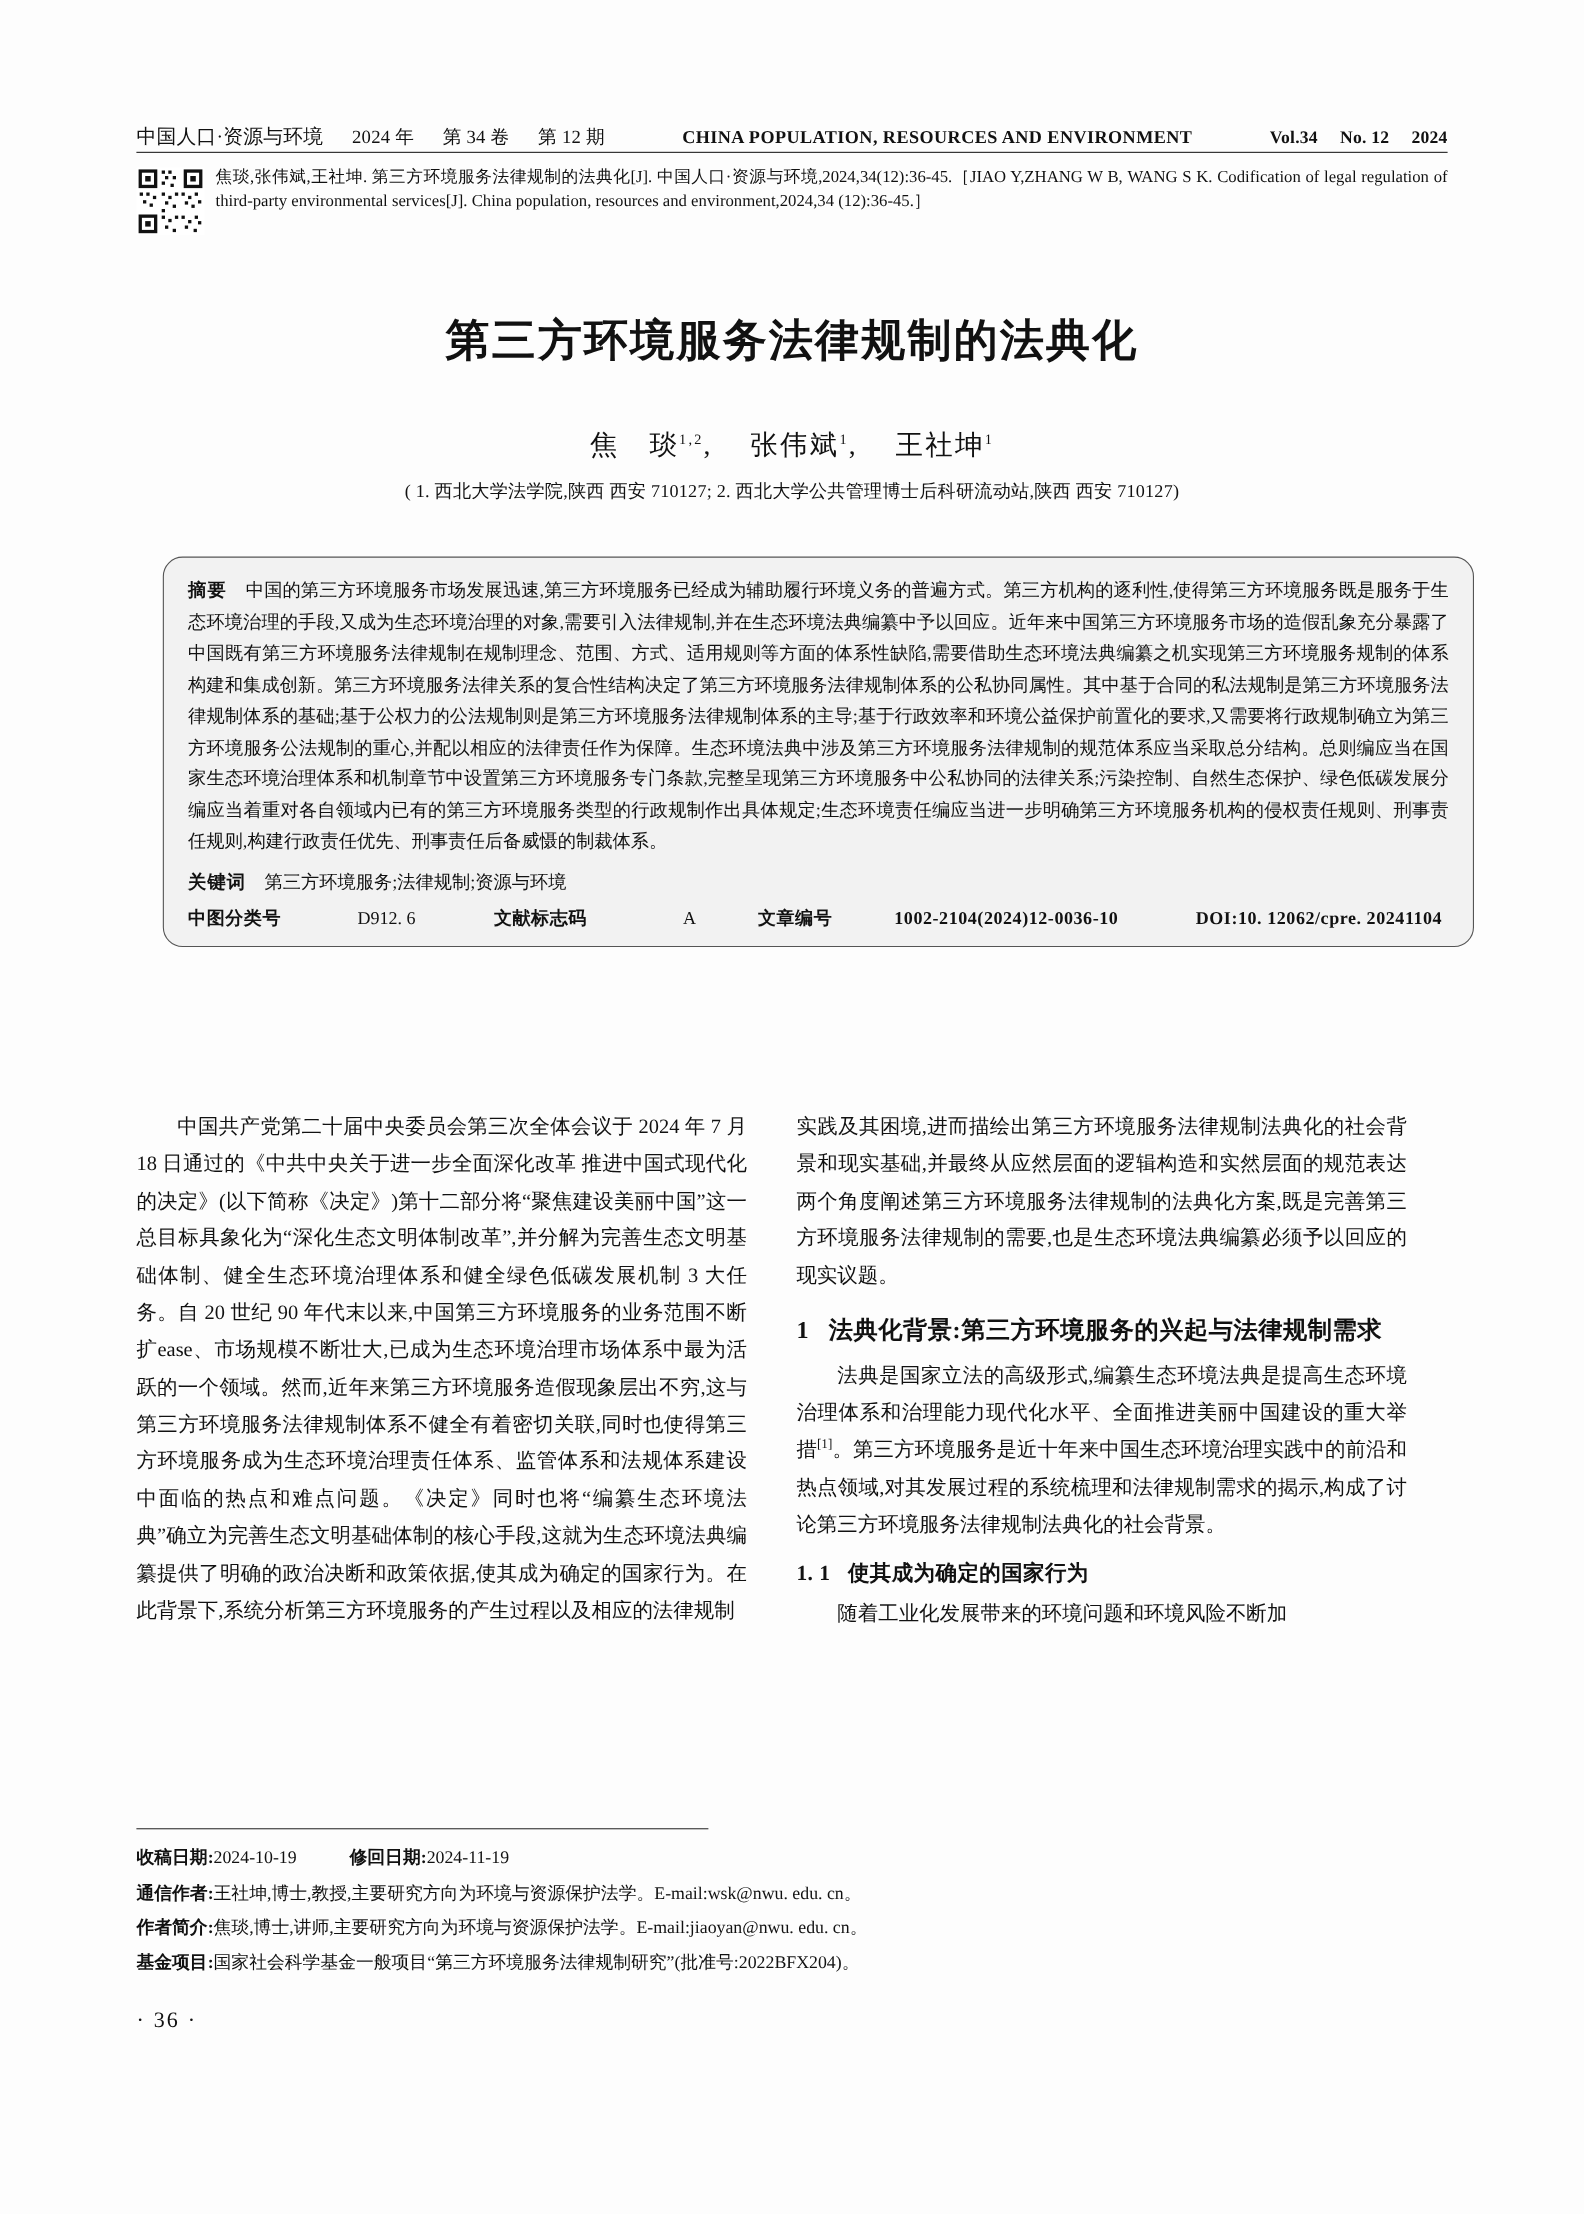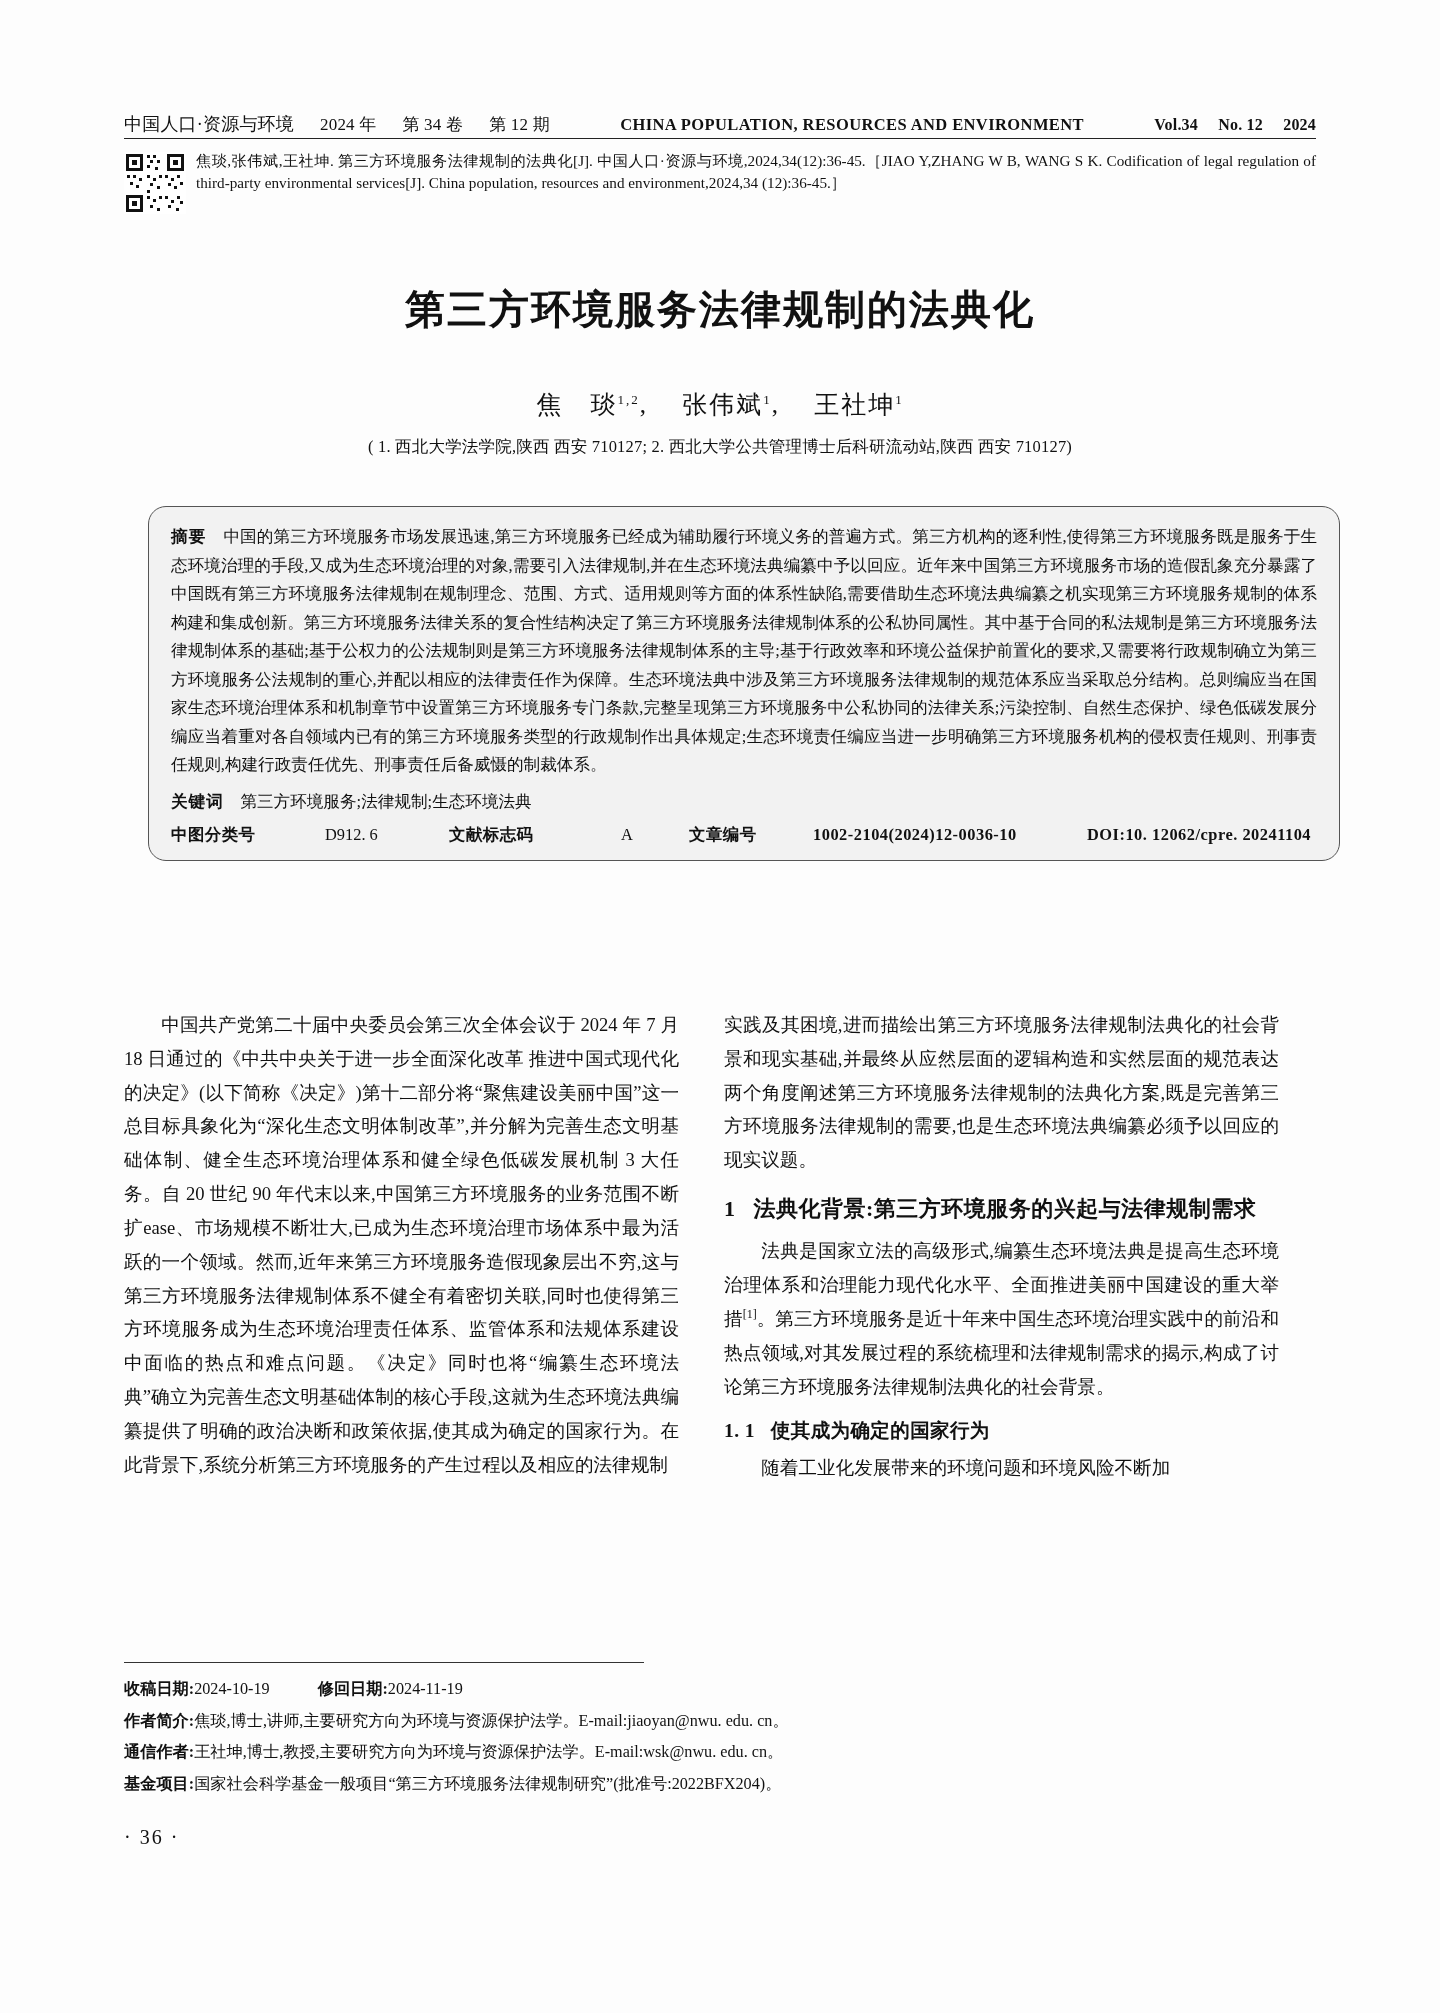--- a/index.html
+++ b/index.html
@@ -310,21 +310,21 @@
   </div>
   <div class="affil">( 1. 西北大学法学院,陕西 西安 710127; 2. 西北大学公共管理博士后科研流动站,陕西 西安 710127)</div>
 
   <div class="abs-box">
     <div class="abs-body">
       <span class="lbl">摘要</span>
       &nbsp;&nbsp;&nbsp;<span>中国的第三方环境服务市场发展迅速,第三方环境服务已经成为辅助履行环境义务的普遍方式。第三方机构的逐利性,使得第三方环境服务既是服务于生态环境治理的手段,又成为生态环境治理的对象,需要引入法律规制,并在生态环境法典编纂中予以回应。近年来中国第三方环境服务市场的造假乱象充分暴露了中国既有第三方环境服务法律规制在规制理念、范围、方式、适用规则等方面的体系性缺陷,需要借助生态环境法典编纂之机实现第三方环境服务规制的体系构建和集成创新。第三方环境服务法律关系的复合性结构决定了第三方环境服务法律规制体系的公私协同属性。其中基于合同的私法规制是第三方环境服务法律规制体系的基础;基于公权力的公法规制则是第三方环境服务法律规制体系的主导;基于行政效率和环境公益保护前置化的要求,又需要将行政规制确立为第三方环境服务公法规制的重心,并配以相应的法律责任作为保障。生态环境法典中涉及第三方环境服务法律规制的规范体系应当采取总分结构。总则编应当在国家生态环境治理体系和机制章节中设置第三方环境服务专门条款,完整呈现第三方环境服务中公私协同的法律关系;污染控制、自然生态保护、绿色低碳发展分编应当着重对各自领域内已有的第三方环境服务类型的行政规制作出具体规定;生态环境责任编应当进一步明确第三方环境服务机构的侵权责任规则、刑事责任规则,构建行政责任优先、刑事责任后备威慑的制裁体系。</span>
     </div>
     <div class="abs-kw">
       <span class="lbl">关键词</span>
-      &nbsp;&nbsp;&nbsp;<span>第三方环境服务;法律规制;生态环境法典</span>
+      &nbsp;&nbsp;&nbsp;<span>第三方环境服务;法律规制;资源与环境</span>
     </div>
     <div class="abs-meta">
       <span class="m1"><b>中图分类号</b></span>
       <span class="m1" style="width:120px">D912. 6</span>
       <span class="m2"><b>文献标志码</b></span>
       <span style="width:64px;display:inline-block">A</span>
       <span style="width:120px;display:inline-block"><b>文章编号</b></span>
       <span style="width:270px;display:inline-block"><b>1002-2104(2024)12-0036-10</b></span>
       <span class="m4"><b>DOI:10. 12062/cpre. 20241104</b></span>
     </div>
@@ -346,24 +346,24 @@
     <p>随着工业化发展带来的环境问题和环境风险不断加</p>
   </div>
 
   <div class="foot-rule"></div>
   <div class="foot">
     <div class="row">
       <span class="recv"><b>收稿日期:</b><span>2024-10-19</span></span>
       <span><b>修回日期:</b><span>2024-11-19</span></span>
     </div>
     <div class="row">
+      <b>通信作者:</b><span>王社坤,博士,教授,主要研究方向为环境与资源保护法学。E-mail:wsk@nwu. edu. cn。</span>
+    </div>
+    <div class="row">
       <b>作者简介:</b><span>焦琰,博士,讲师,主要研究方向为环境与资源保护法学。E-mail:jiaoyan@nwu. edu. cn。</span>
-    </div>
-    <div class="row">
-      <b>通信作者:</b><span>王社坤,博士,教授,主要研究方向为环境与资源保护法学。E-mail:wsk@nwu. edu. cn。</span>
     </div>
     <div class="row">
       <b>基金项目:</b><span>国家社会科学基金一般项目“第三方环境服务法律规制研究”(批准号:2022BFX204)。</span>
     </div>
   </div>
 
   <div class="pagenum">· 36 ·</div>
 </div>
 
 </body></html>

